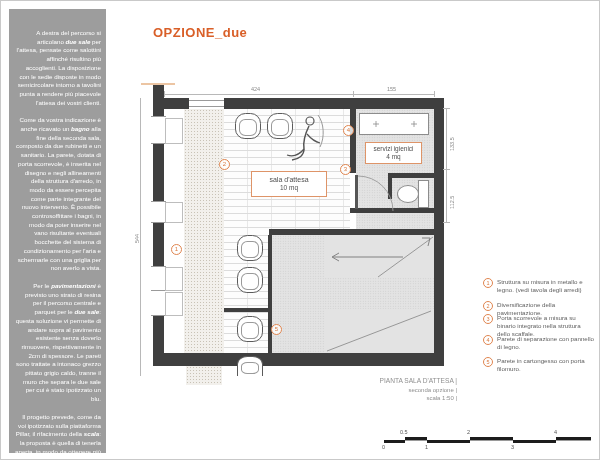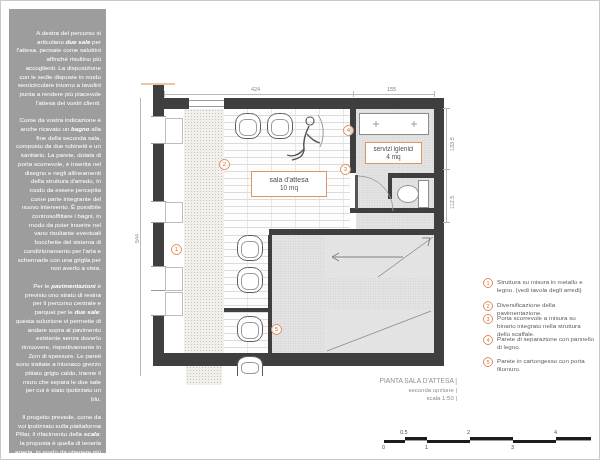--- a/index.html
+++ b/index.html
@@ -54,20 +54,21 @@
 <div class="page">
 
   <aside class="sidebar">
     <p>A destra del percorso si articolano <b><i>due sale</i></b> per l'attesa, pensate come salottini affinché risultino più accoglienti. La disposizione con le sedie disposte in modo semicircolare intorno a tavolini punta a rendere più piacevole l'attesa dei vostri clienti.</p>
     <p>Come da vostra indicazione è anche ricavato un <b><i>bagno</i></b> alla fine della seconda sala, composto da due rubinetti e un sanitario. La parete, dotata di porta scorrevole, è inserita nel disegno e negli allineamenti della struttura d'arredo, in modo da essere percepita come parte integrante del nuovo intervento. È possibile controsoffittare i bagni, in modo da poter inserire nel vano risultante eventuali bocchette del sistema di condizionamento per l'aria e schermarle con una griglia per non averlo a vista.</p>
     <p>Per le <b><i>pavimentazioni</i></b> è previsto uno strato di resina per il percorso centrale e parquet per le <b><i>due sale</i></b>: questa soluzione vi permette di andare sopra al pavimento esistente senza doverlo rimuovere, rispettivamente in 2cm di spessore. Le pareti sono trattate a intonaco grezzo pittato grigio caldo, tranne il muro che separa le due sale per cui è stato ipotizzato un blu.</p>
     <p>Il progetto prevede, come da voi ipotizzato sulla piattaforma Pillar, il rifacimento della <b><i>scala</i></b>: la proposta è quella di tenerla aperta, in modo da ottenere più spazio. Sono state inserite due lamiere metalliche, sempre pittate bianche, a mascheramento delle ultime due rampe.</p>
 
   </aside>
 
+  <div class="main-title">OPZIONE_due</div>
 
   <div class="abs stipple" style="left:183px;top:108px;width:40px;height:244px;"></div>
   <div class="abs stipple" style="left:185px;top:365px;width:36px;height:19px;"></div>
   <div class="abs parquet" style="left:223px;top:108px;width:126px;height:120px;"></div>
   <div class="abs parquet" style="left:223px;top:228px;width:44px;height:124px;"></div>
   <div class="abs grayfloor" style="left:355px;top:108px;width:78px;height:120px;"></div>
   <div class="abs grayfloor" style="left:271px;top:234px;width:162px;height:118px;"></div>
   <div class="abs grayfloor treads" style="left:323px;top:234px;width:110px;height:42px;"></div>
   <div class="abs grayfloor treads" style="left:323px;top:308px;width:110px;height:44px;"></div>
 

